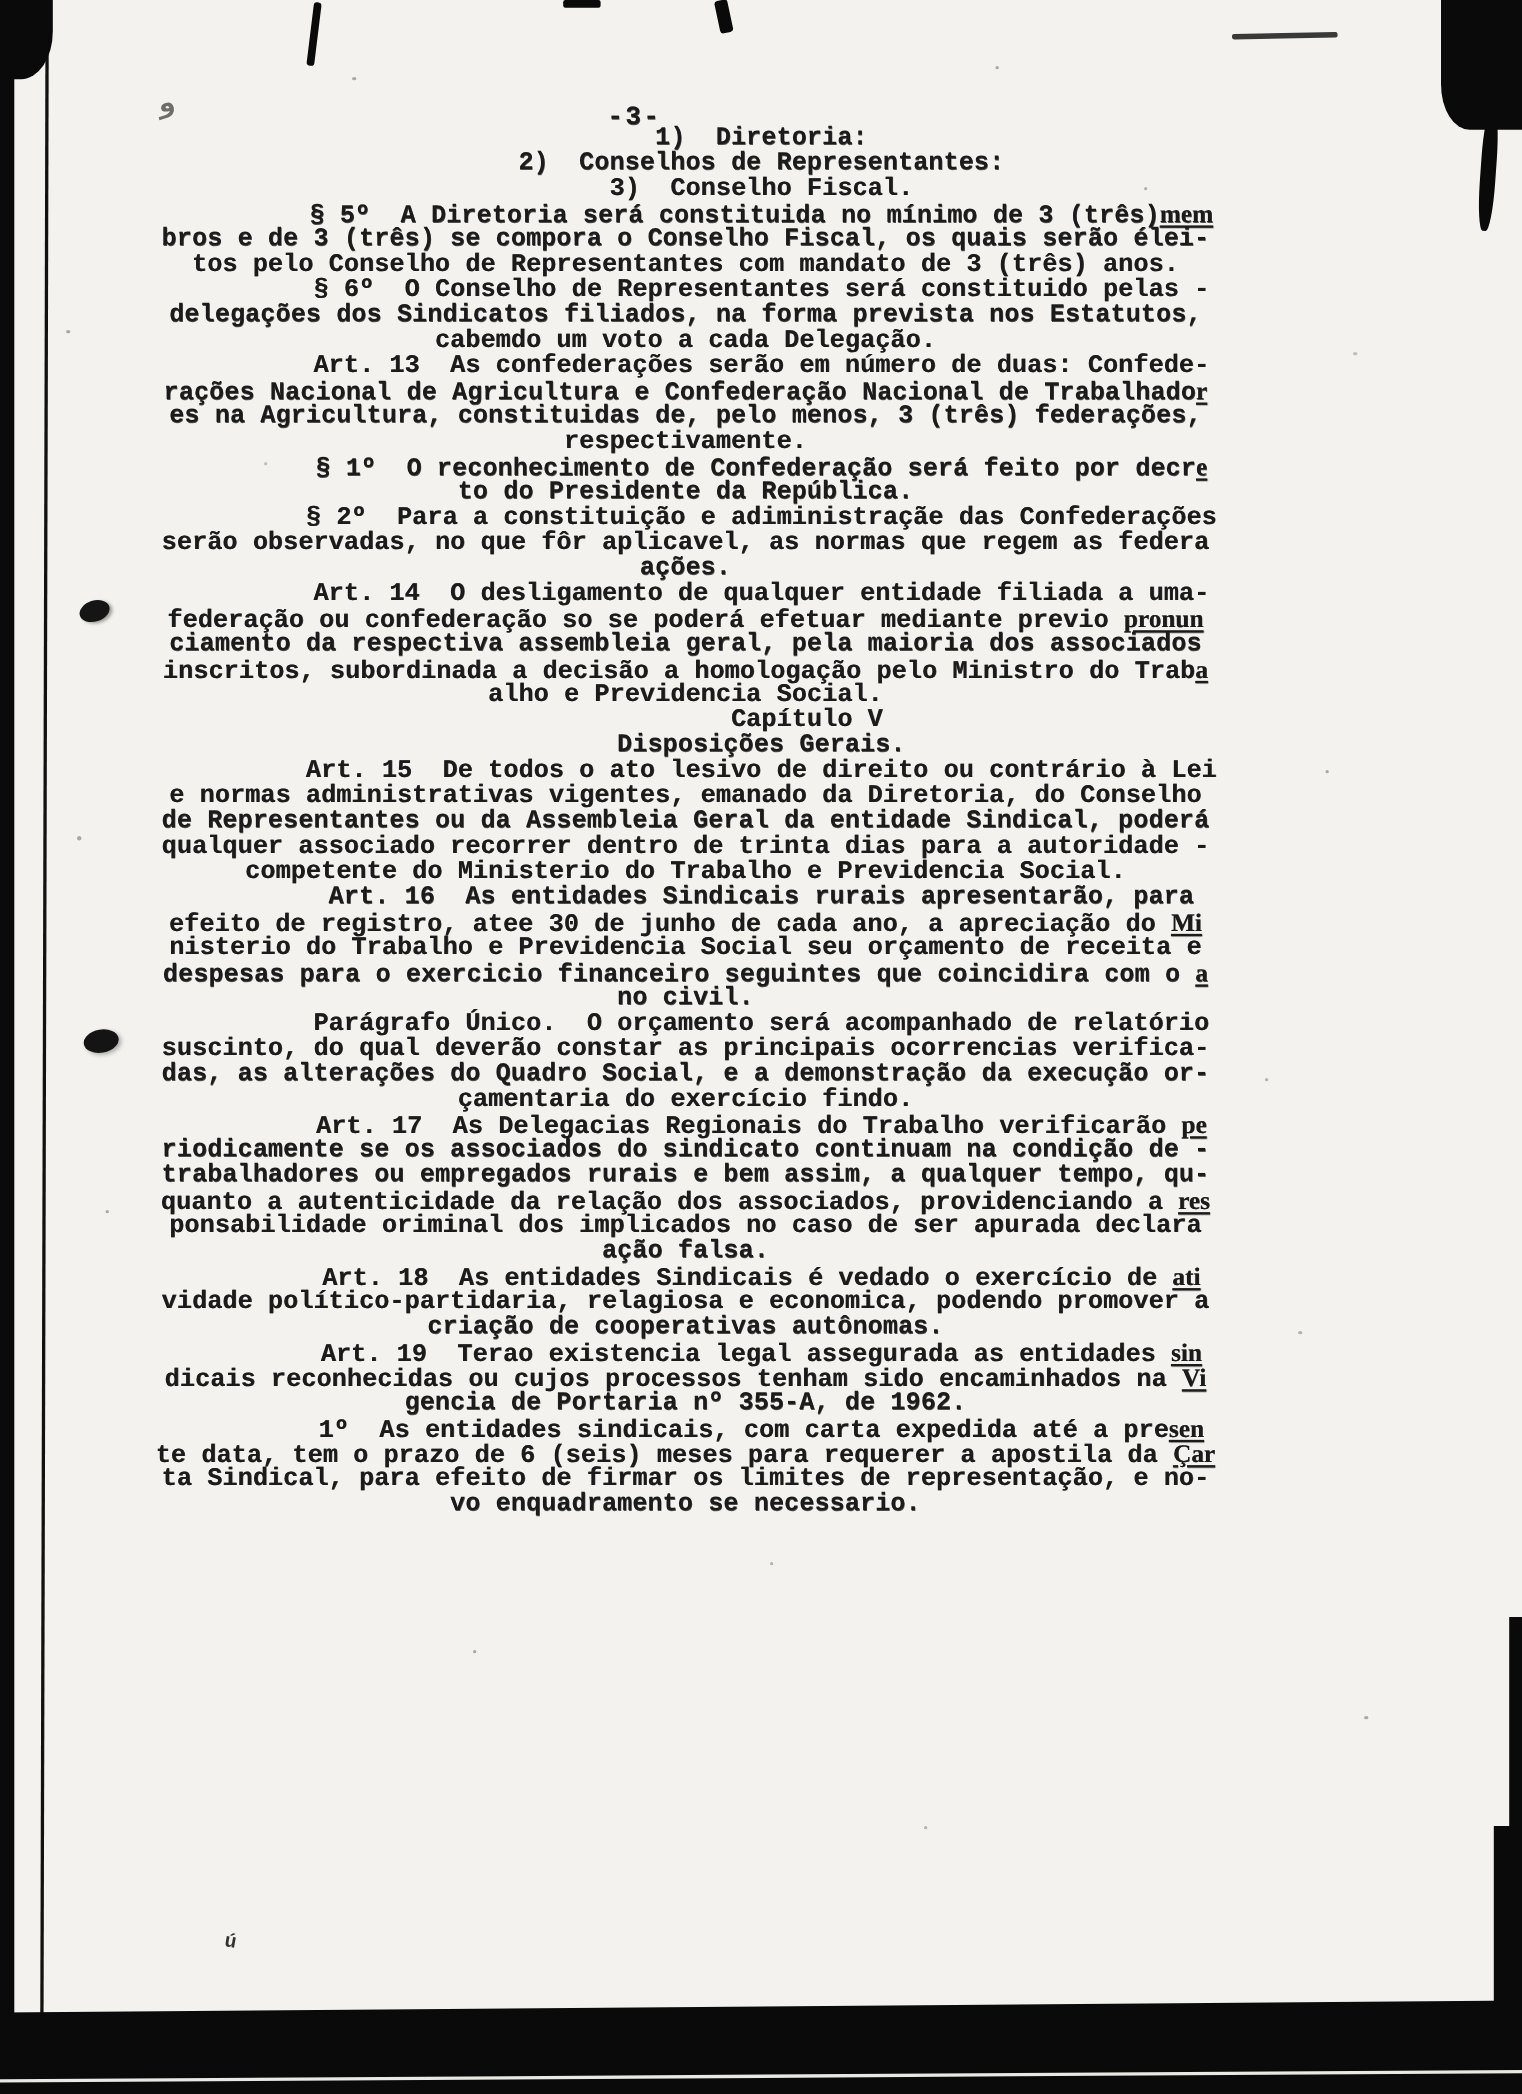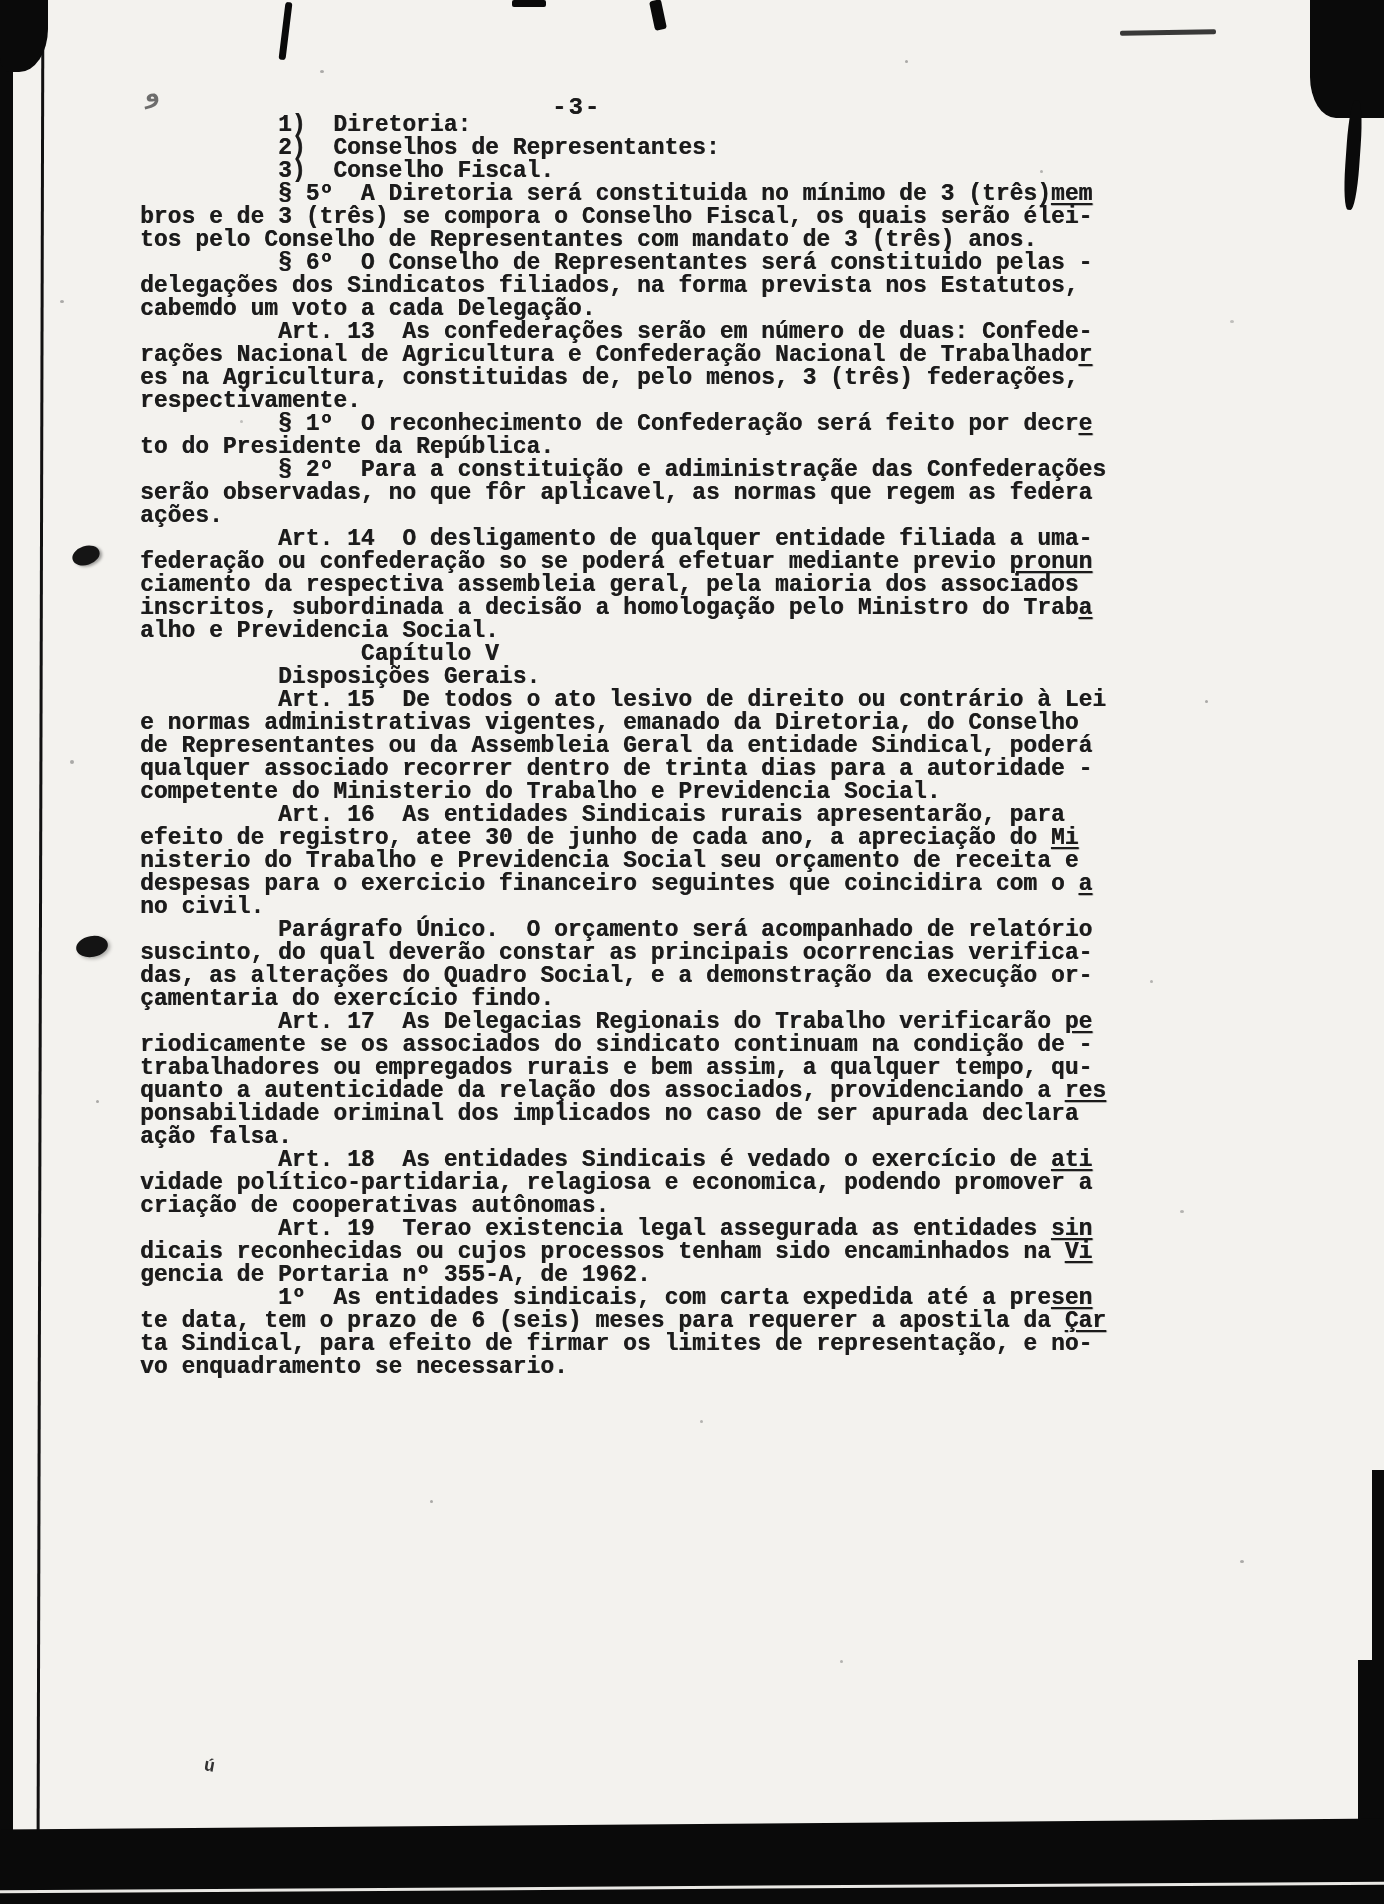--- a/index.html
+++ b/index.html
@@ -14,23 +14,24 @@
     overflow:hidden;
     font-family:"Liberation Mono","DejaVu Sans Mono",monospace;
   }
   
   .text-block{
     position:absolute;left:140px;top:114px;
     color:var(--ink);
     font-size:23px;line-height:23px;font-weight:700;
     white-space:pre;
     text-shadow:0.4px 0.4px 0.6px rgba(25,25,25,.75);
+    text-align:center;
   }
   .ln{height:23px;}
-  .u{text-decoration:underline;text-underline-offset:3px;text-decoration-thickness:2px;}
+  .u{text-decoration:underline;text-underline-offset:3px;text-decoration-thickness:2px;font-family:Liberation Serif, serif;}
   .pageno{
     position:absolute;left:552px;top:94px;
     color:var(--ink);font-size:24px;font-weight:700;
     letter-spacing:2px;
     text-shadow:0.4px 0.4px 0.6px rgba(25,25,25,.75);
   }
   
   .edge{position:absolute;background:#0a0a0a;}
   .left-strip{left:0;top:0;width:13px;height:1904px;}
   .fold-line{left:39px;top:0;width:3px;height:1834px;background:#111;transform:rotate(.15deg);}

